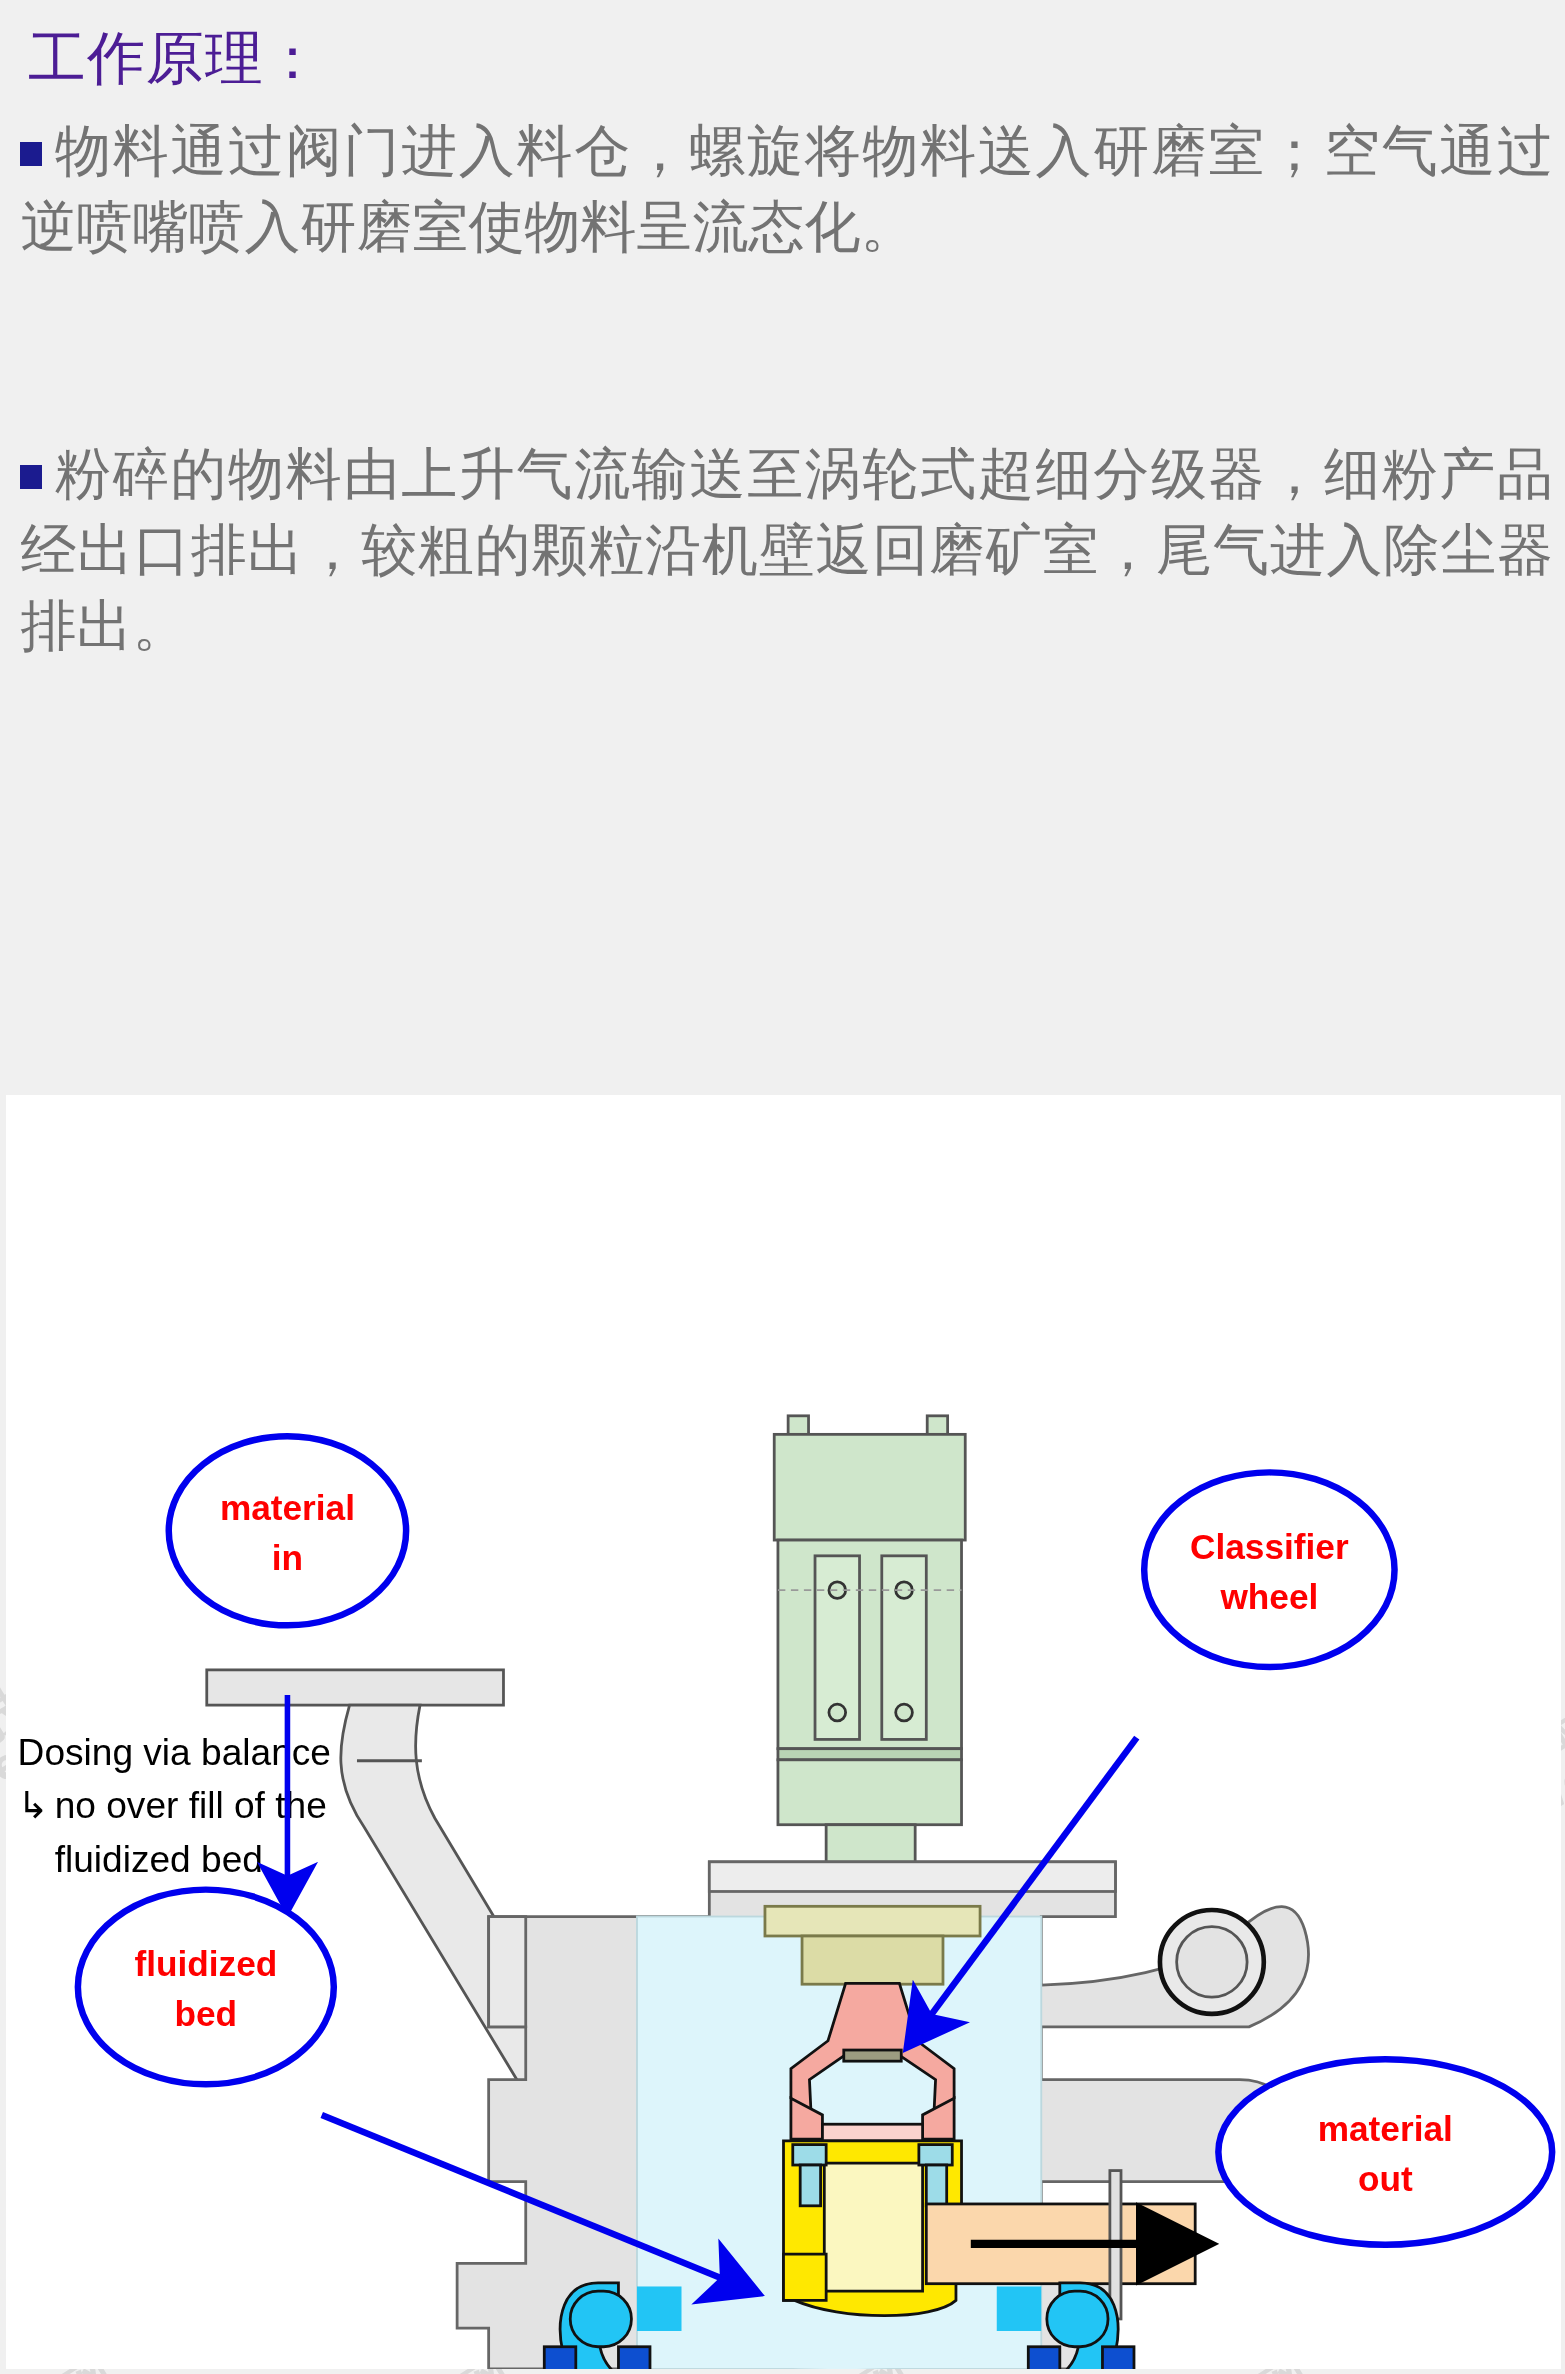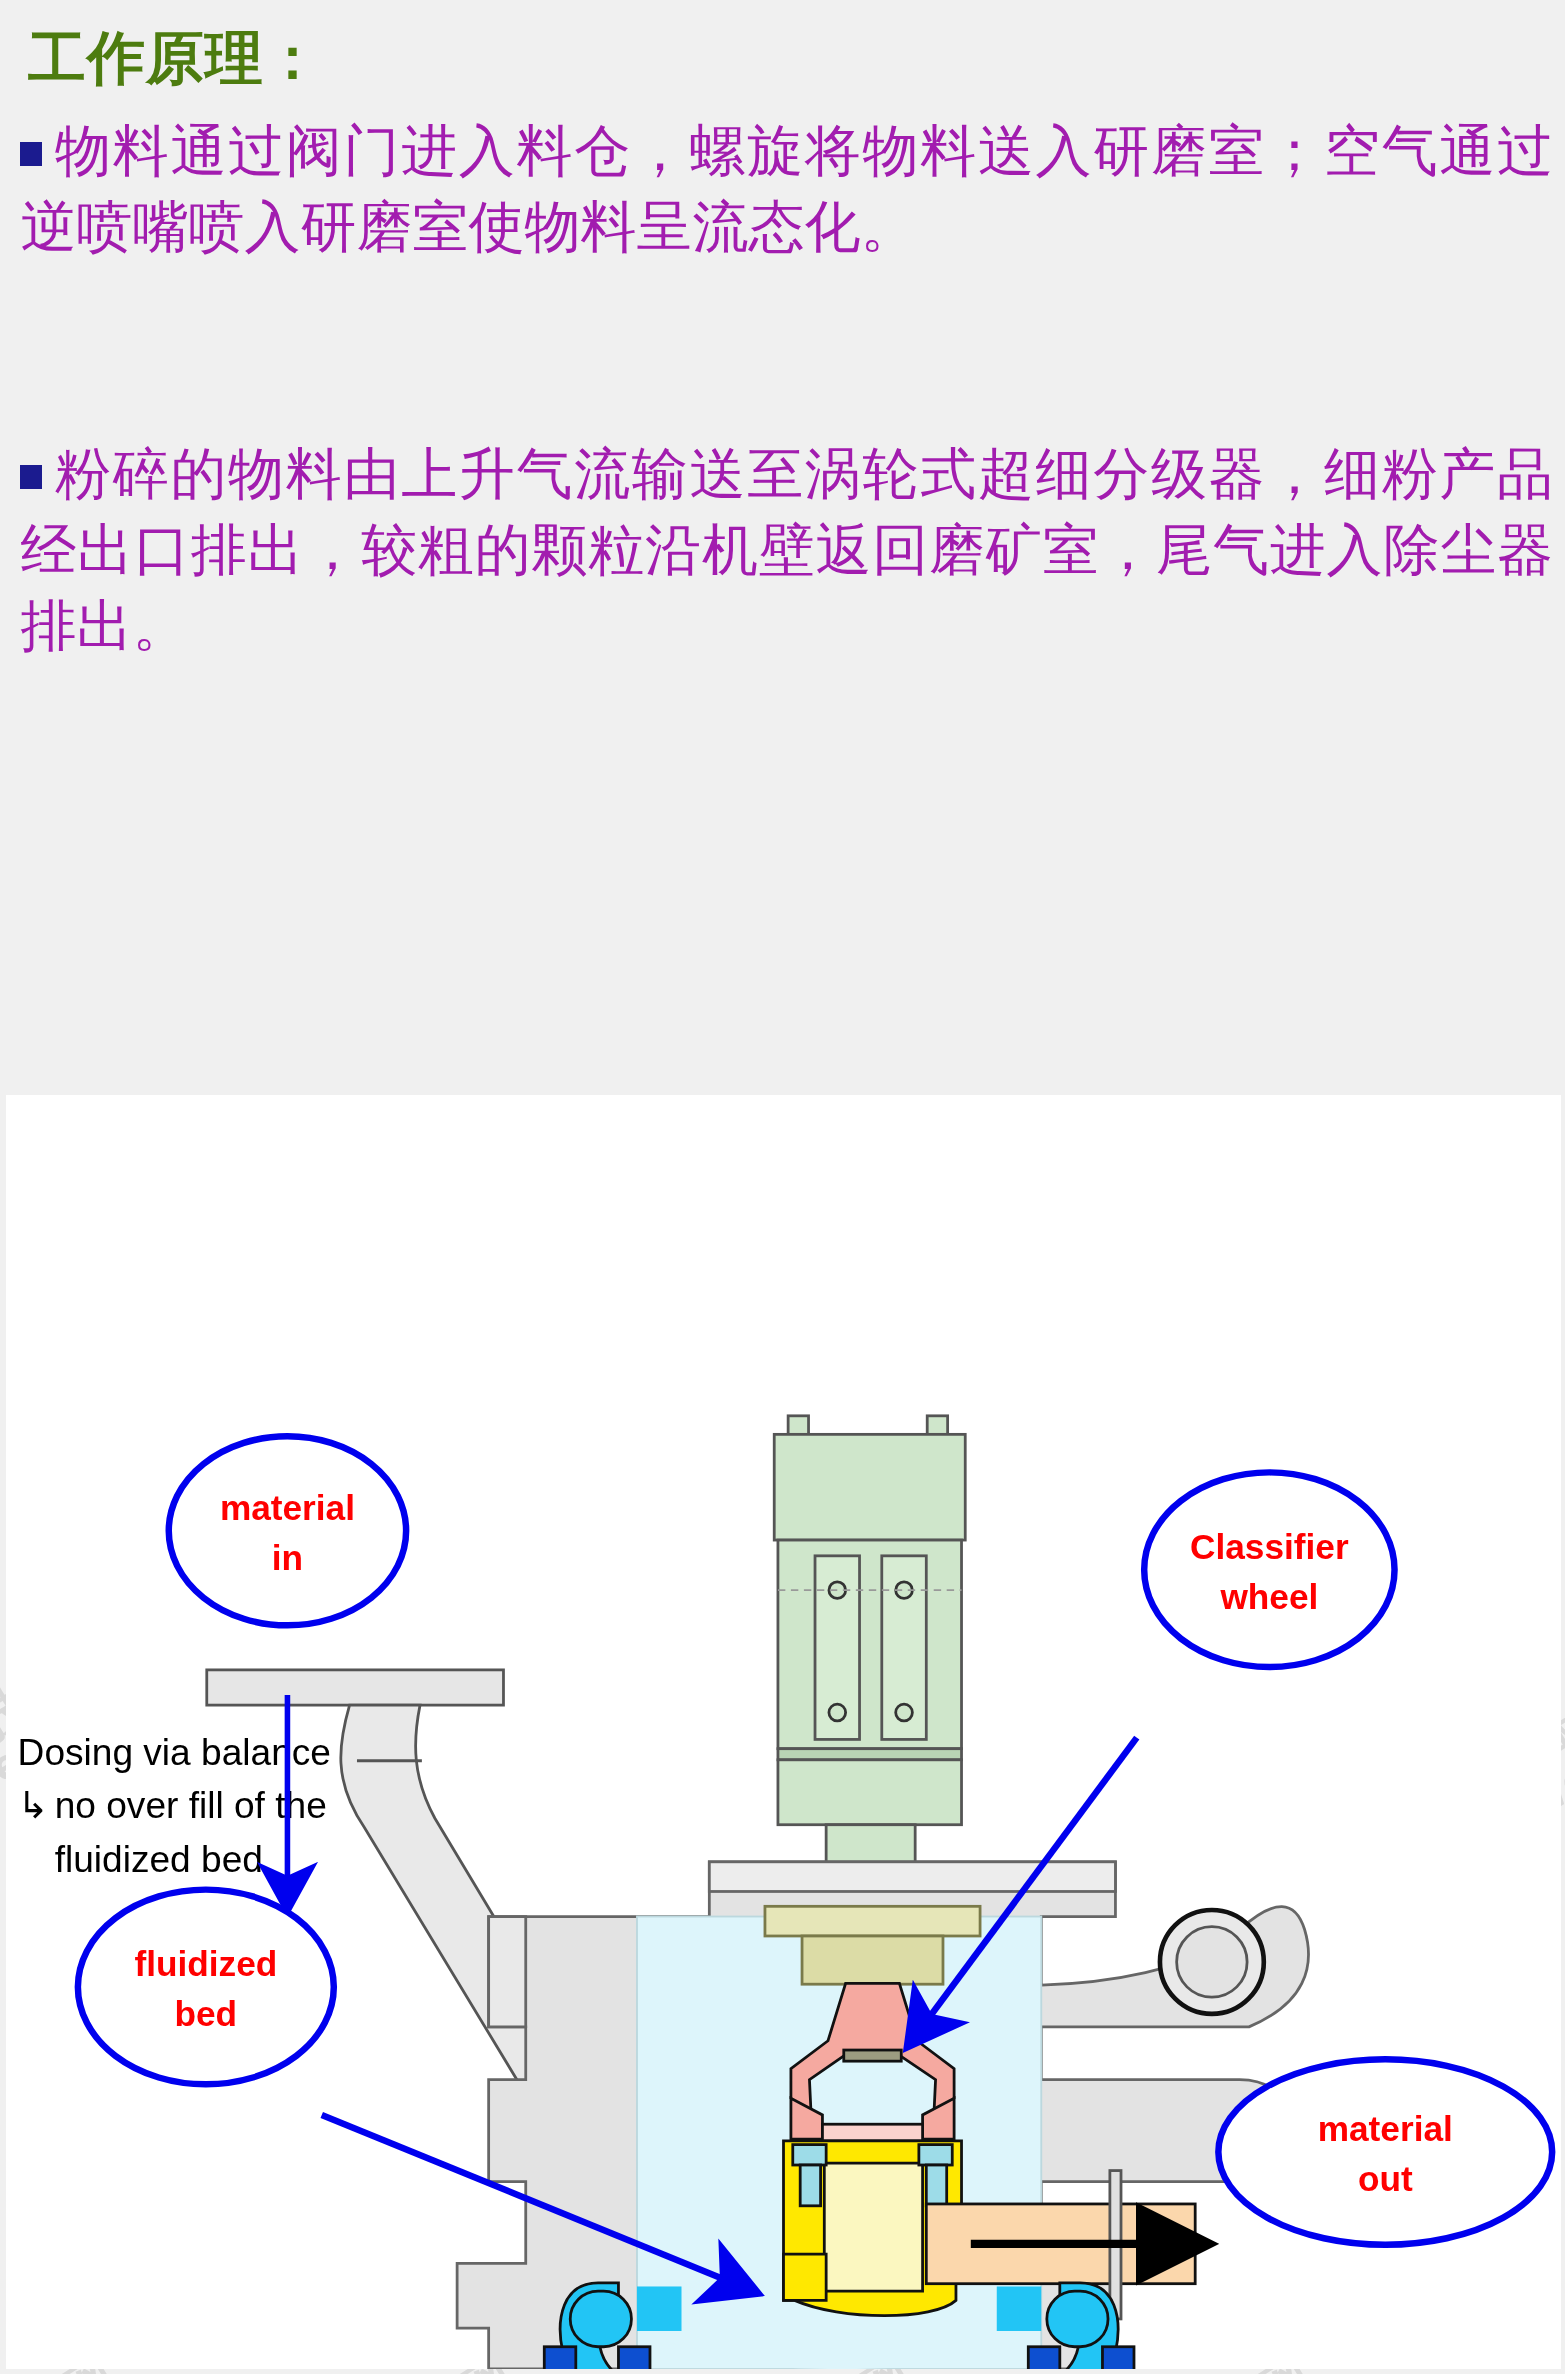--- a/index.html
+++ b/index.html
@@ -31,28 +31,28 @@
   .wm .l1{font-size:48px;letter-spacing:1.9px;display:block;}
   .wm .l2{font-size:41px;letter-spacing:0.9px;display:block;}
 
   
   .textblock{
     position:absolute;left:0;top:0;width:1566px;height:1095px;
     background:#f0f0f0;z-index:10;
   }
   .title{
     position:absolute;left:28px;top:20.4px;
-    color:#4d7c0f;
-    font-size:58px;font-weight:bold;
+    color:#4c1d95;
+    font-size:58px;font-weight:normal;
     font-family:"Liberation Serif",serif;
     letter-spacing:0.9px;
   }
   .para{
     position:absolute;left:20.4px;right:13px;
-    color:#a21caf;
+    color:#737373;
     font-size:56px;
     line-height:76px;
     font-family:"Liberation Serif",serif;
     text-align:justify;
   }
   .p1{top:113px;}
   .p2{top:276px;}
   .p3{top:436px;}
   .bullet{
     display:inline-block;

